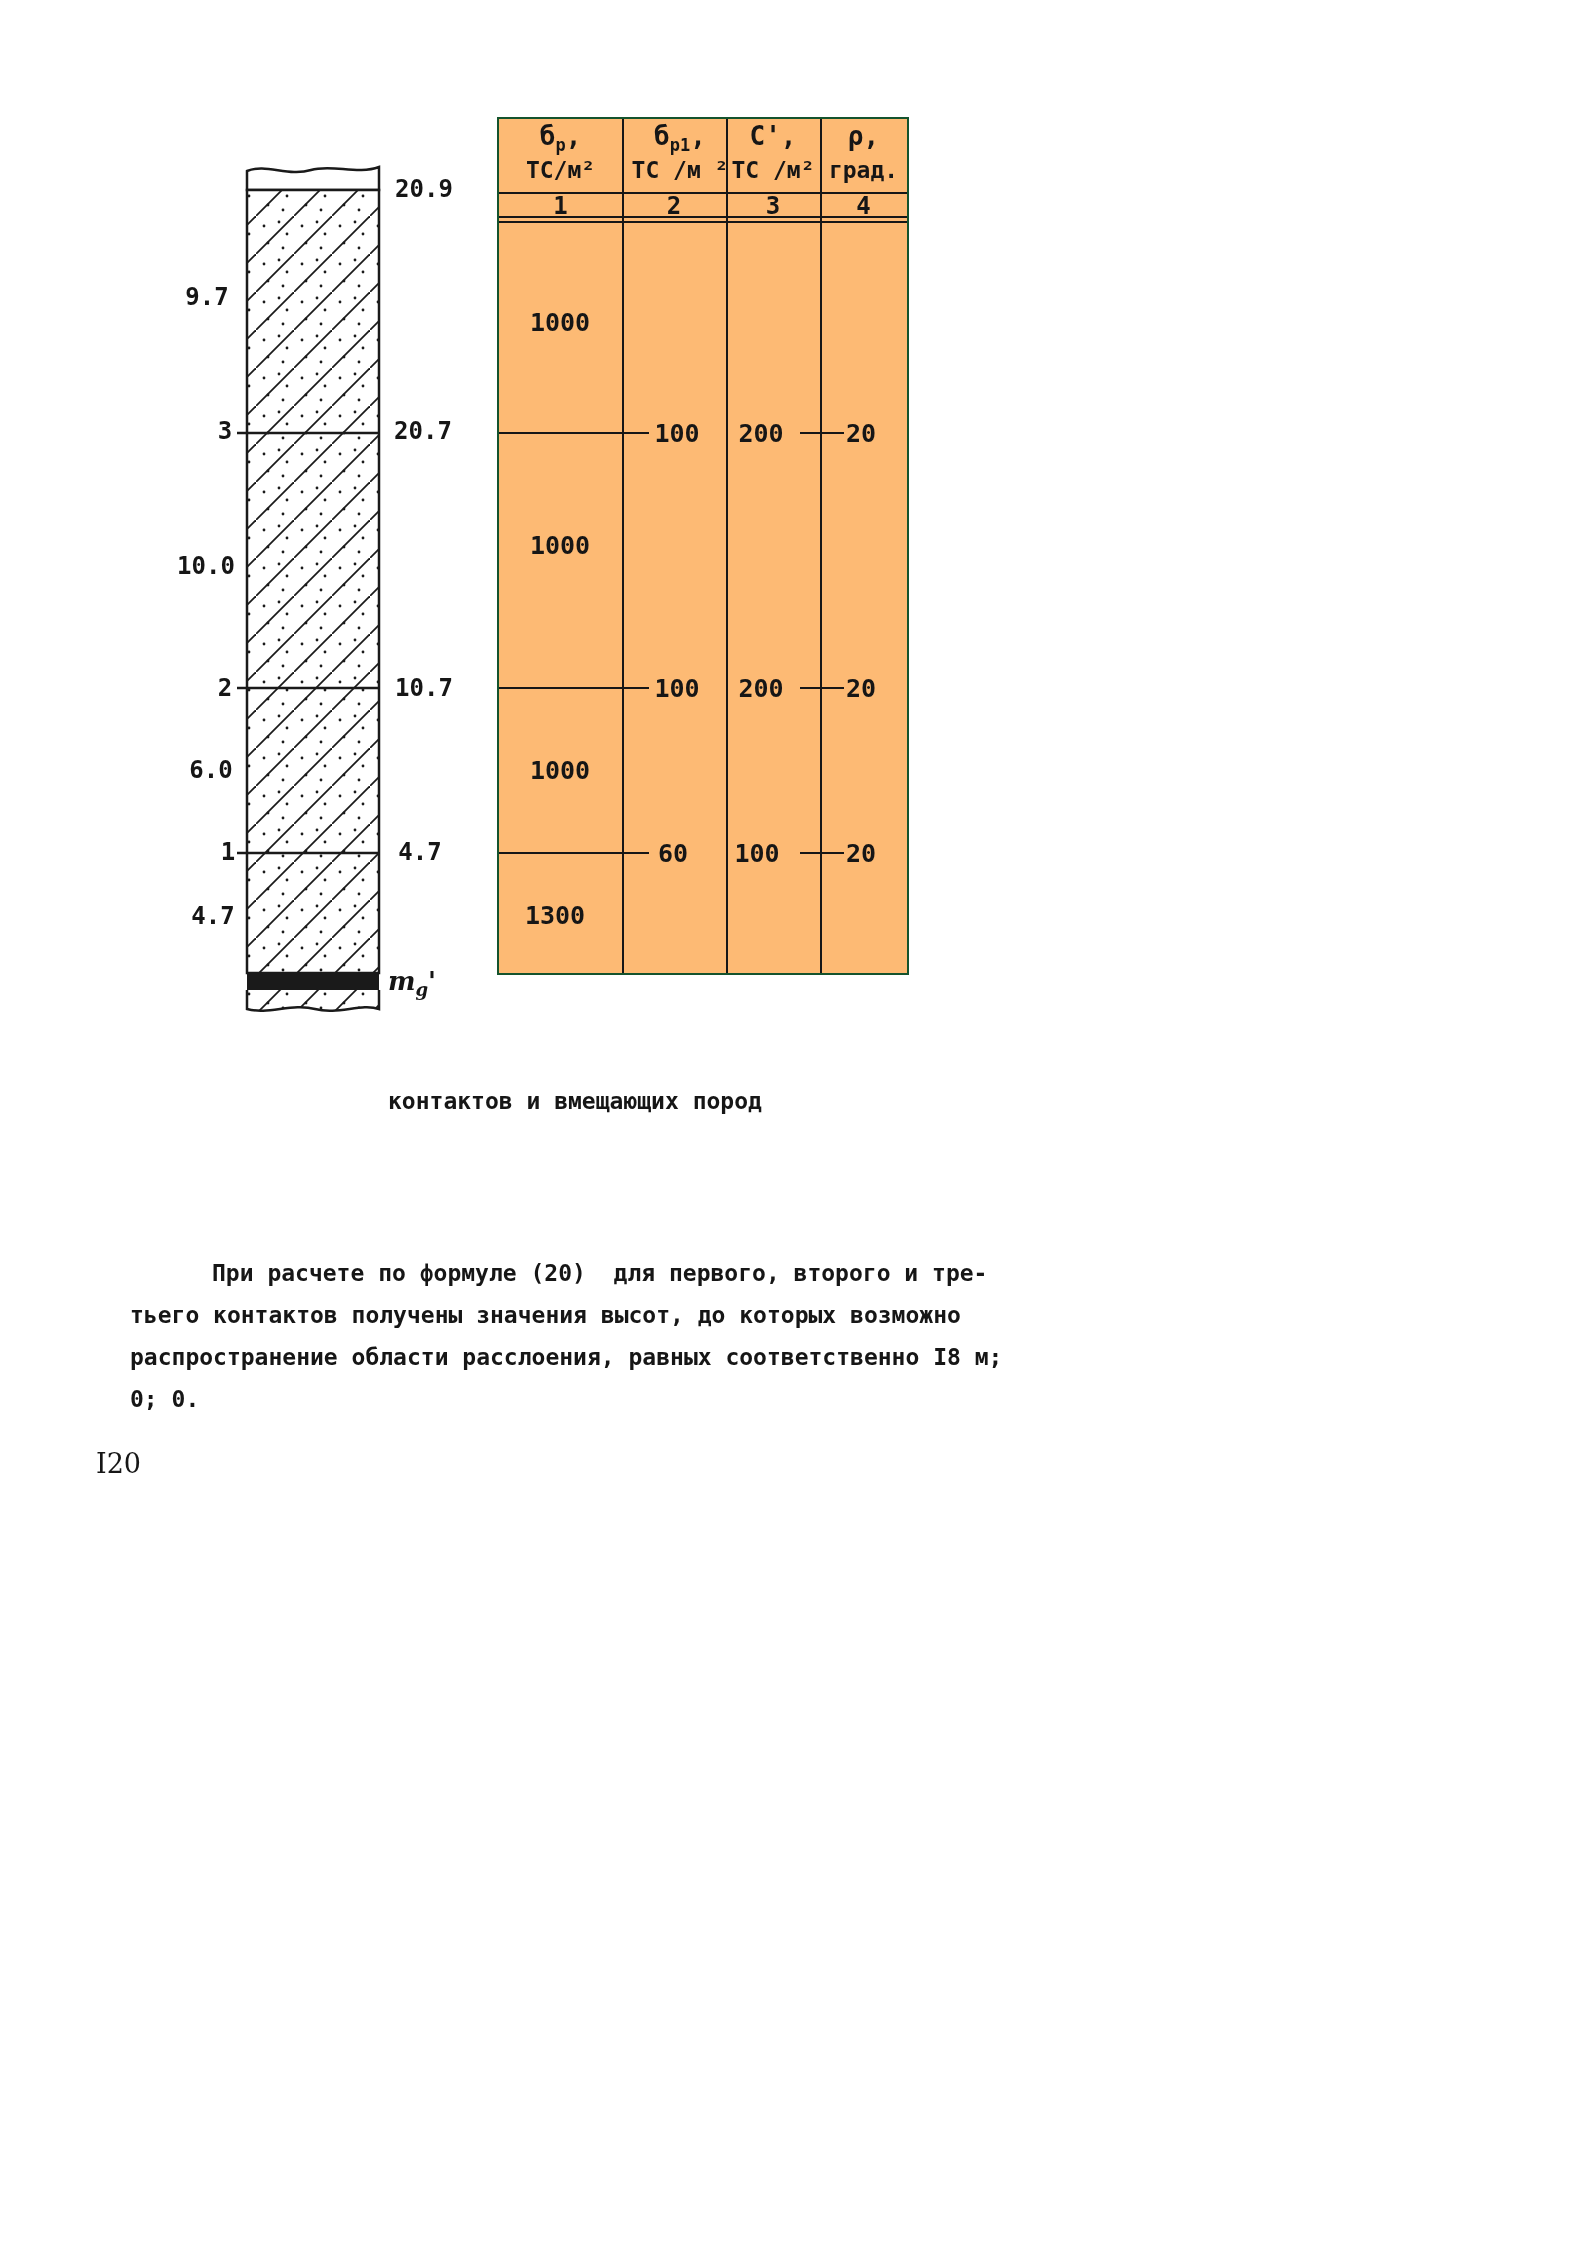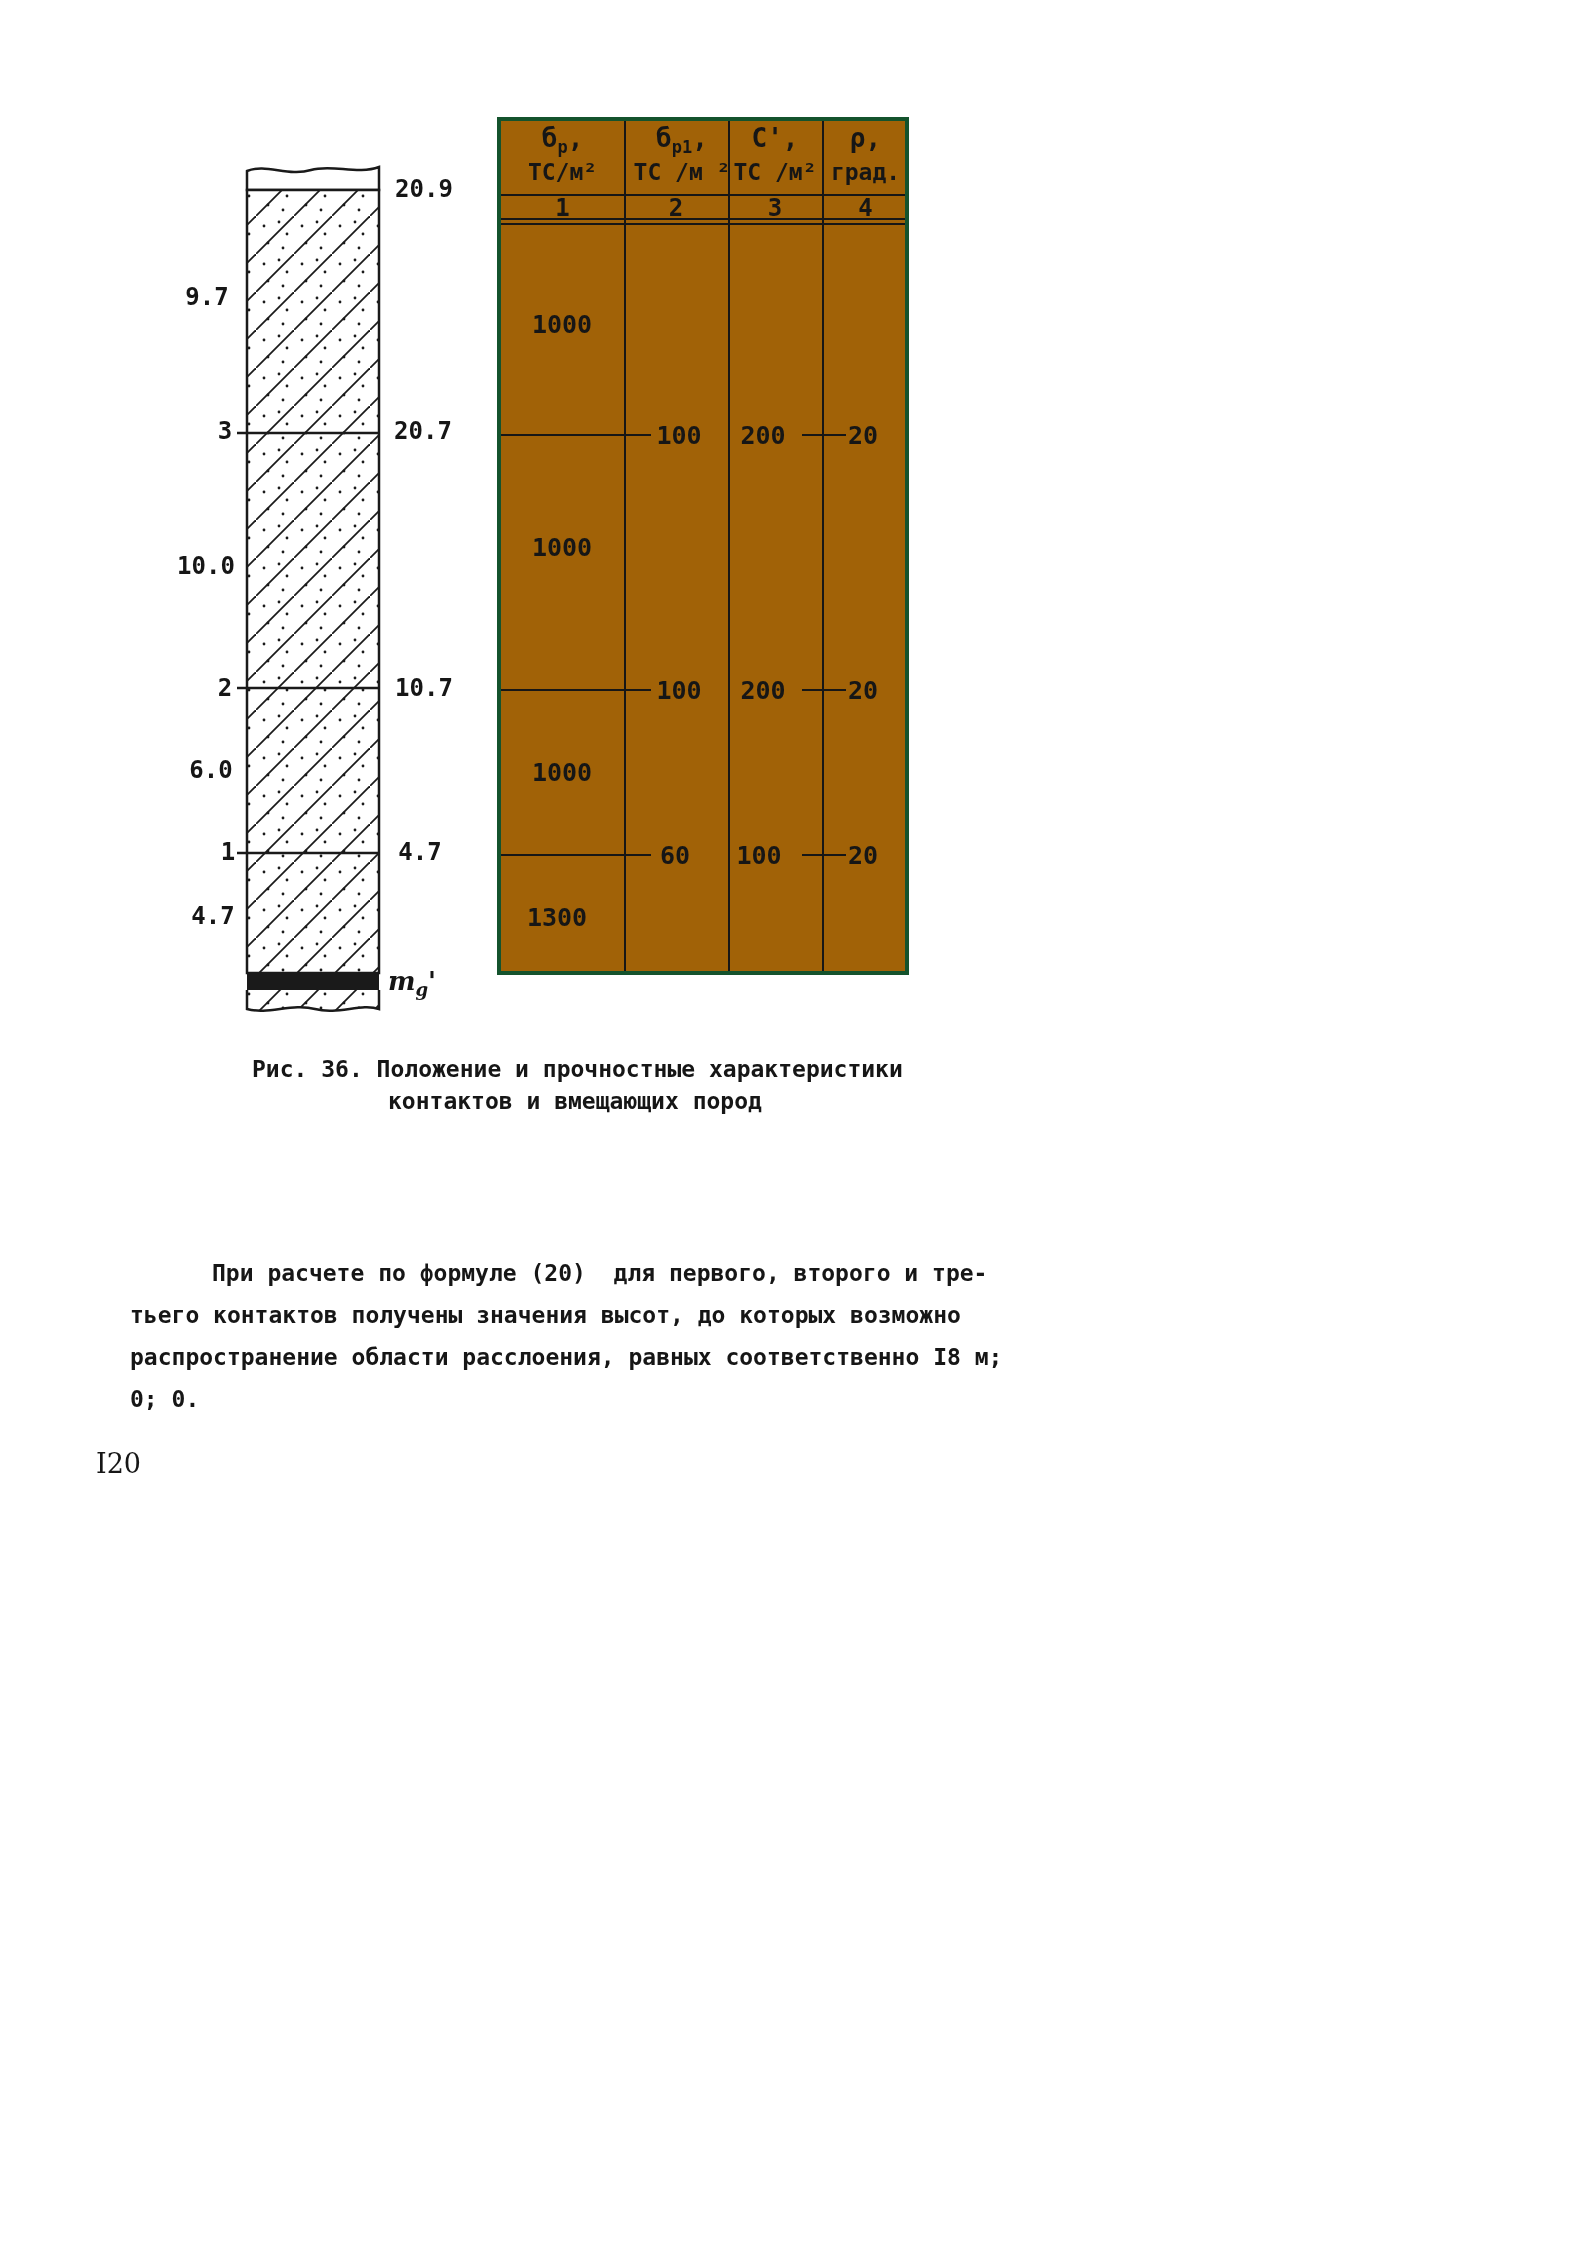--- a/index.html
+++ b/index.html
@@ -19,21 +19,21 @@
   }
   .mg-label{
     position:absolute;transform:translate(0,-50%);
     font:italic 700 26px "DejaVu Serif", serif;color:#161616;
   }
   .mg-label sub{font-size:18px;vertical-align:-6px;}
 
   
   .stable{
     position:absolute;left:497px;top:117px;width:412px;height:858px;
-    border:4px solid #14532d;box-sizing:border-box;background:#a16207;
+    border:2px solid #14532d;box-sizing:border-box;background:#fdba74;
   }
   .vline{position:absolute;top:0;width:2px;height:100%;background:#161616;}
   .hline{position:absolute;left:0;width:100%;height:2px;background:#161616;}
   .hcell{position:absolute;top:2px;text-align:center;}
   .hcell .h1{height:36px;line-height:36px;font:700 26px "DejaVu Sans Mono", monospace;}
   .hcell .h1 sub{font-size:17px;vertical-align:-6px;}
   .hcell .h2{height:30px;line-height:30px;font:700 23px "DejaVu Sans Mono", monospace;}
   .ncell{
     position:absolute;top:73px;height:24px;line-height:26px;text-align:center;
     font:700 24px "DejaVu Sans Mono", monospace;
@@ -150,21 +150,20 @@
     <div class="dash" style="left:301px;top:568px;width:44px"></div>
     <div class="tval" style="left:362px;top:569px">20</div>
 
     <div class="dash" style="left:0;top:733px;width:150px"></div>
     <div class="tval" style="left:174px;top:734px">60</div>
     <div class="tval" style="left:258px;top:734px">100</div>
     <div class="dash" style="left:301px;top:733px;width:44px"></div>
     <div class="tval" style="left:362px;top:734px">20</div>
   </div>
 
-  <div class="cap-line" style="left:252px;top:1056px">Рис. 36. Положение и прочностные характеристики</div>
   <div class="cap-line" style="left:388px;top:1088px">контактов и вмещающих пород</div>
 
   <div class="paragraph">
     <div class="pline indent">При расчете по формуле (20)  для первого, второго и тре-</div>
     <div class="pline">тьего контактов получены значения высот, до которых возможно</div>
     <div class="pline">распространение области расслоения, равных соответственно I8 м;</div>
     <div class="pline">0; 0.</div>
   </div>
 
   <div class="page-number">I20</div>

